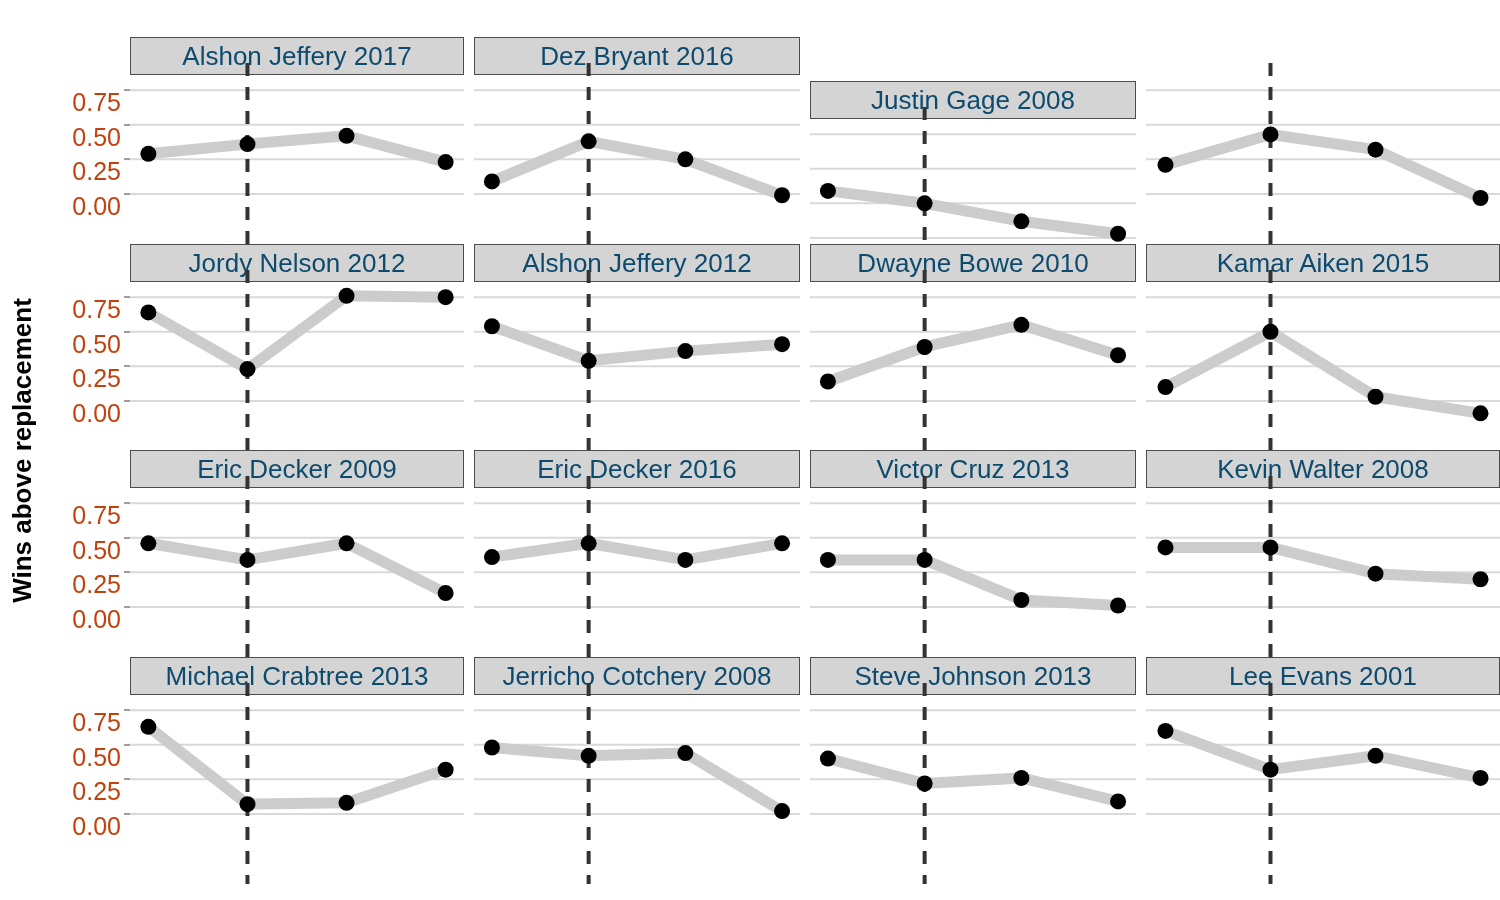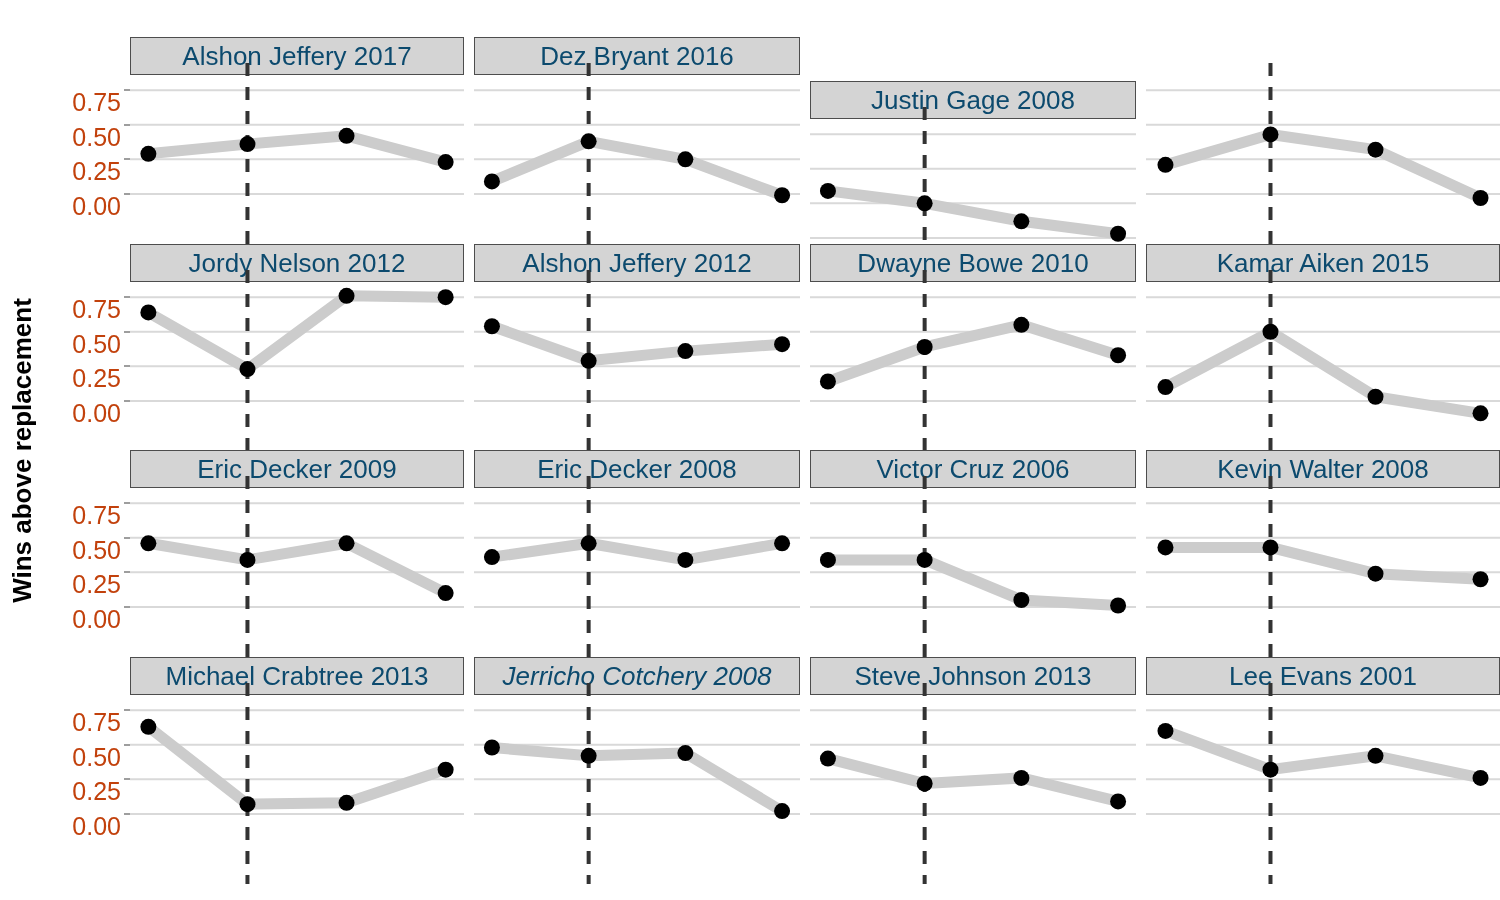--- a/index.html
+++ b/index.html
@@ -337,21 +337,21 @@
                 <circle cx="216.54" cy="55.29" r="8" fill="#000000"></circle>
                 <circle cx="315.63" cy="105.06" r="8" fill="#000000"></circle>
               </svg>
             </div>
           </div>
         </div>
         <div class="fcell" style="width: 336px; flex: 0 0 336px;">
           <div style="width: 10px; flex: 0 0 10px;"></div>
           <div class="panelwrap">
             <div class="strip">
-              <span class="striptext">Eric Decker 2008</span>
+              <span class="striptext">Eric Decker 2016</span>
             </div>
             <div class="panel" style="top: 38px; height: 141px;">
               <svg width="326" height="199" viewBox="0 0 326 199">
                 <line x1="0" x2="326" y1="15.205882352941174" y2="15.205882352941174" stroke="#d9d9d9" stroke-width="2"></line>
                 <line x1="0" x2="326" y1="49.76470588235294" y2="49.76470588235294" stroke="#d9d9d9" stroke-width="2"></line>
                 <line x1="0" x2="326" y1="84.3235294117647" y2="84.3235294117647" stroke="#d9d9d9" stroke-width="2"></line>
                 <line x1="0" x2="326" y1="118.88235294117646" y2="118.88235294117646" stroke="#d9d9d9" stroke-width="2"></line>
                 <line x1="114.64333333333332" x2="114.64333333333332" y1="-12" y2="189" stroke="#333333" stroke-width="4" stroke-dasharray="13,11"></line>
                 <polyline points="17.93,69.12 114.64,55.29 211.36,71.88 308.07,55.29" fill="none" stroke="#cccccc" stroke-width="11" stroke-linejoin="round" stroke-linecap="butt"></polyline>
                 <circle cx="17.93" cy="69.12" r="8" fill="#000000"></circle>
@@ -359,21 +359,21 @@
                 <circle cx="211.36" cy="71.88" r="8" fill="#000000"></circle>
                 <circle cx="308.07" cy="55.29" r="8" fill="#000000"></circle>
               </svg>
             </div>
           </div>
         </div>
         <div class="fcell" style="width: 336px; flex: 0 0 336px;">
           <div style="width: 10px; flex: 0 0 10px;"></div>
           <div class="panelwrap">
             <div class="strip">
-              <span class="striptext">Victor Cruz 2006</span>
+              <span class="striptext">Victor Cruz 2013</span>
             </div>
             <div class="panel" style="top: 38px; height: 141px;">
               <svg width="326" height="199" viewBox="0 0 326 199">
                 <line x1="0" x2="326" y1="15.205882352941174" y2="15.205882352941174" stroke="#d9d9d9" stroke-width="2"></line>
                 <line x1="0" x2="326" y1="49.76470588235294" y2="49.76470588235294" stroke="#d9d9d9" stroke-width="2"></line>
                 <line x1="0" x2="326" y1="84.3235294117647" y2="84.3235294117647" stroke="#d9d9d9" stroke-width="2"></line>
                 <line x1="0" x2="326" y1="118.88235294117646" y2="118.88235294117646" stroke="#d9d9d9" stroke-width="2"></line>
                 <line x1="114.64333333333332" x2="114.64333333333332" y1="-12" y2="189" stroke="#333333" stroke-width="4" stroke-dasharray="13,11"></line>
                 <polyline points="17.93,71.88 114.64,71.88 211.36,111.97 308.07,117.50" fill="none" stroke="#cccccc" stroke-width="11" stroke-linejoin="round" stroke-linecap="butt"></polyline>
                 <circle cx="17.93" cy="71.88" r="8" fill="#000000"></circle>
@@ -432,21 +432,21 @@
                 <line x1="117.45666666666666" x2="117.45666666666666" y1="-12" y2="189" stroke="#333333" stroke-width="4" stroke-dasharray="13,11"></line>
                 <polyline points="18.37,31.79 117.46,109.21 216.54,107.82 315.63,74.65" fill="none" stroke="#cccccc" stroke-width="11" stroke-linejoin="round" stroke-linecap="butt"></polyline>
                 <circle cx="18.37" cy="31.79" r="8" fill="#000000"></circle>
                 <circle cx="117.46" cy="109.21" r="8" fill="#000000"></circle>
                 <circle cx="216.54" cy="107.82" r="8" fill="#000000"></circle>
                 <circle cx="315.63" cy="74.65" r="8" fill="#000000"></circle>
               </svg>
             </div>
           </div>
         </div>
-        <div class="fcell" style="width: 336px; flex: 0 0 336px; font-style: italic;">
+        <div class="fcell" style="width: 336px; flex: 0 0 336px;">
           <div style="width: 10px; flex: 0 0 10px;"></div>
           <div class="panelwrap">
             <div class="strip">
               <span class="striptext">Jerricho Cotchery 2008</span>
             </div>
             <div class="panel" style="top: 38px; height: 141px;">
               <svg width="326" height="199" viewBox="0 0 326 199">
                 <line x1="0" x2="326" y1="15.205882352941174" y2="15.205882352941174" stroke="#d9d9d9" stroke-width="2"></line>
                 <line x1="0" x2="326" y1="49.76470588235294" y2="49.76470588235294" stroke="#d9d9d9" stroke-width="2"></line>
                 <line x1="0" x2="326" y1="84.3235294117647" y2="84.3235294117647" stroke="#d9d9d9" stroke-width="2"></line>

